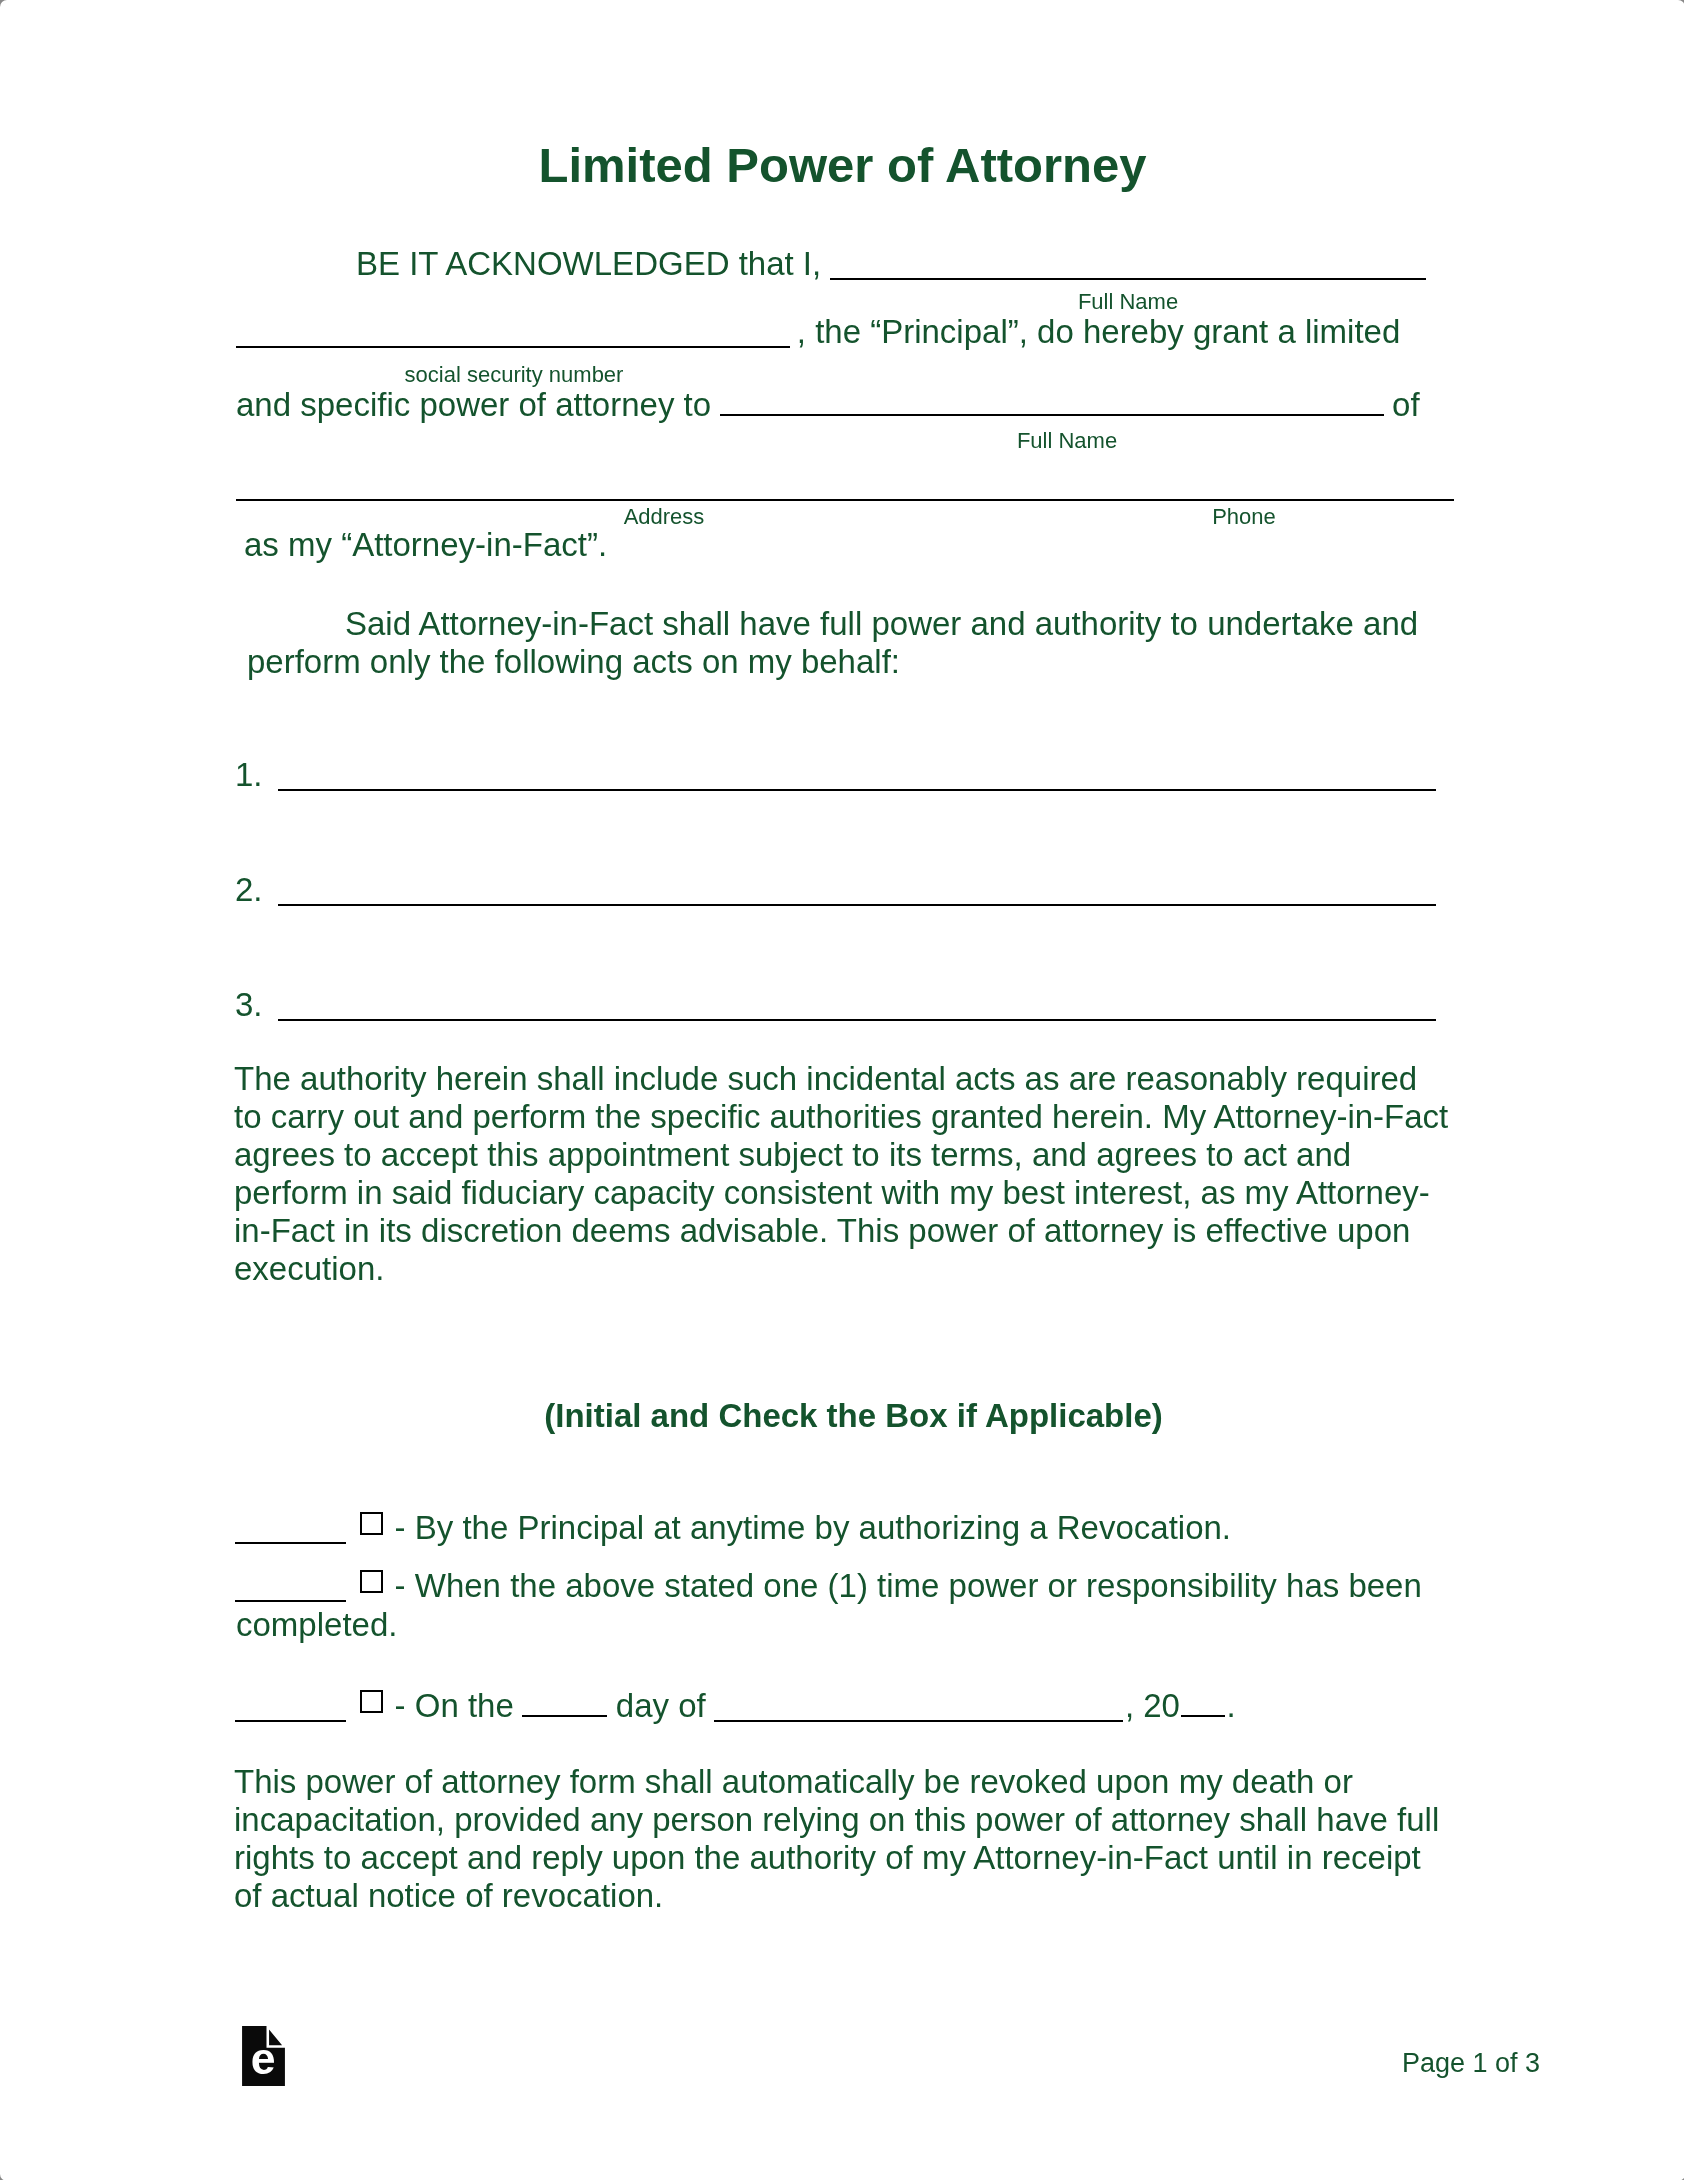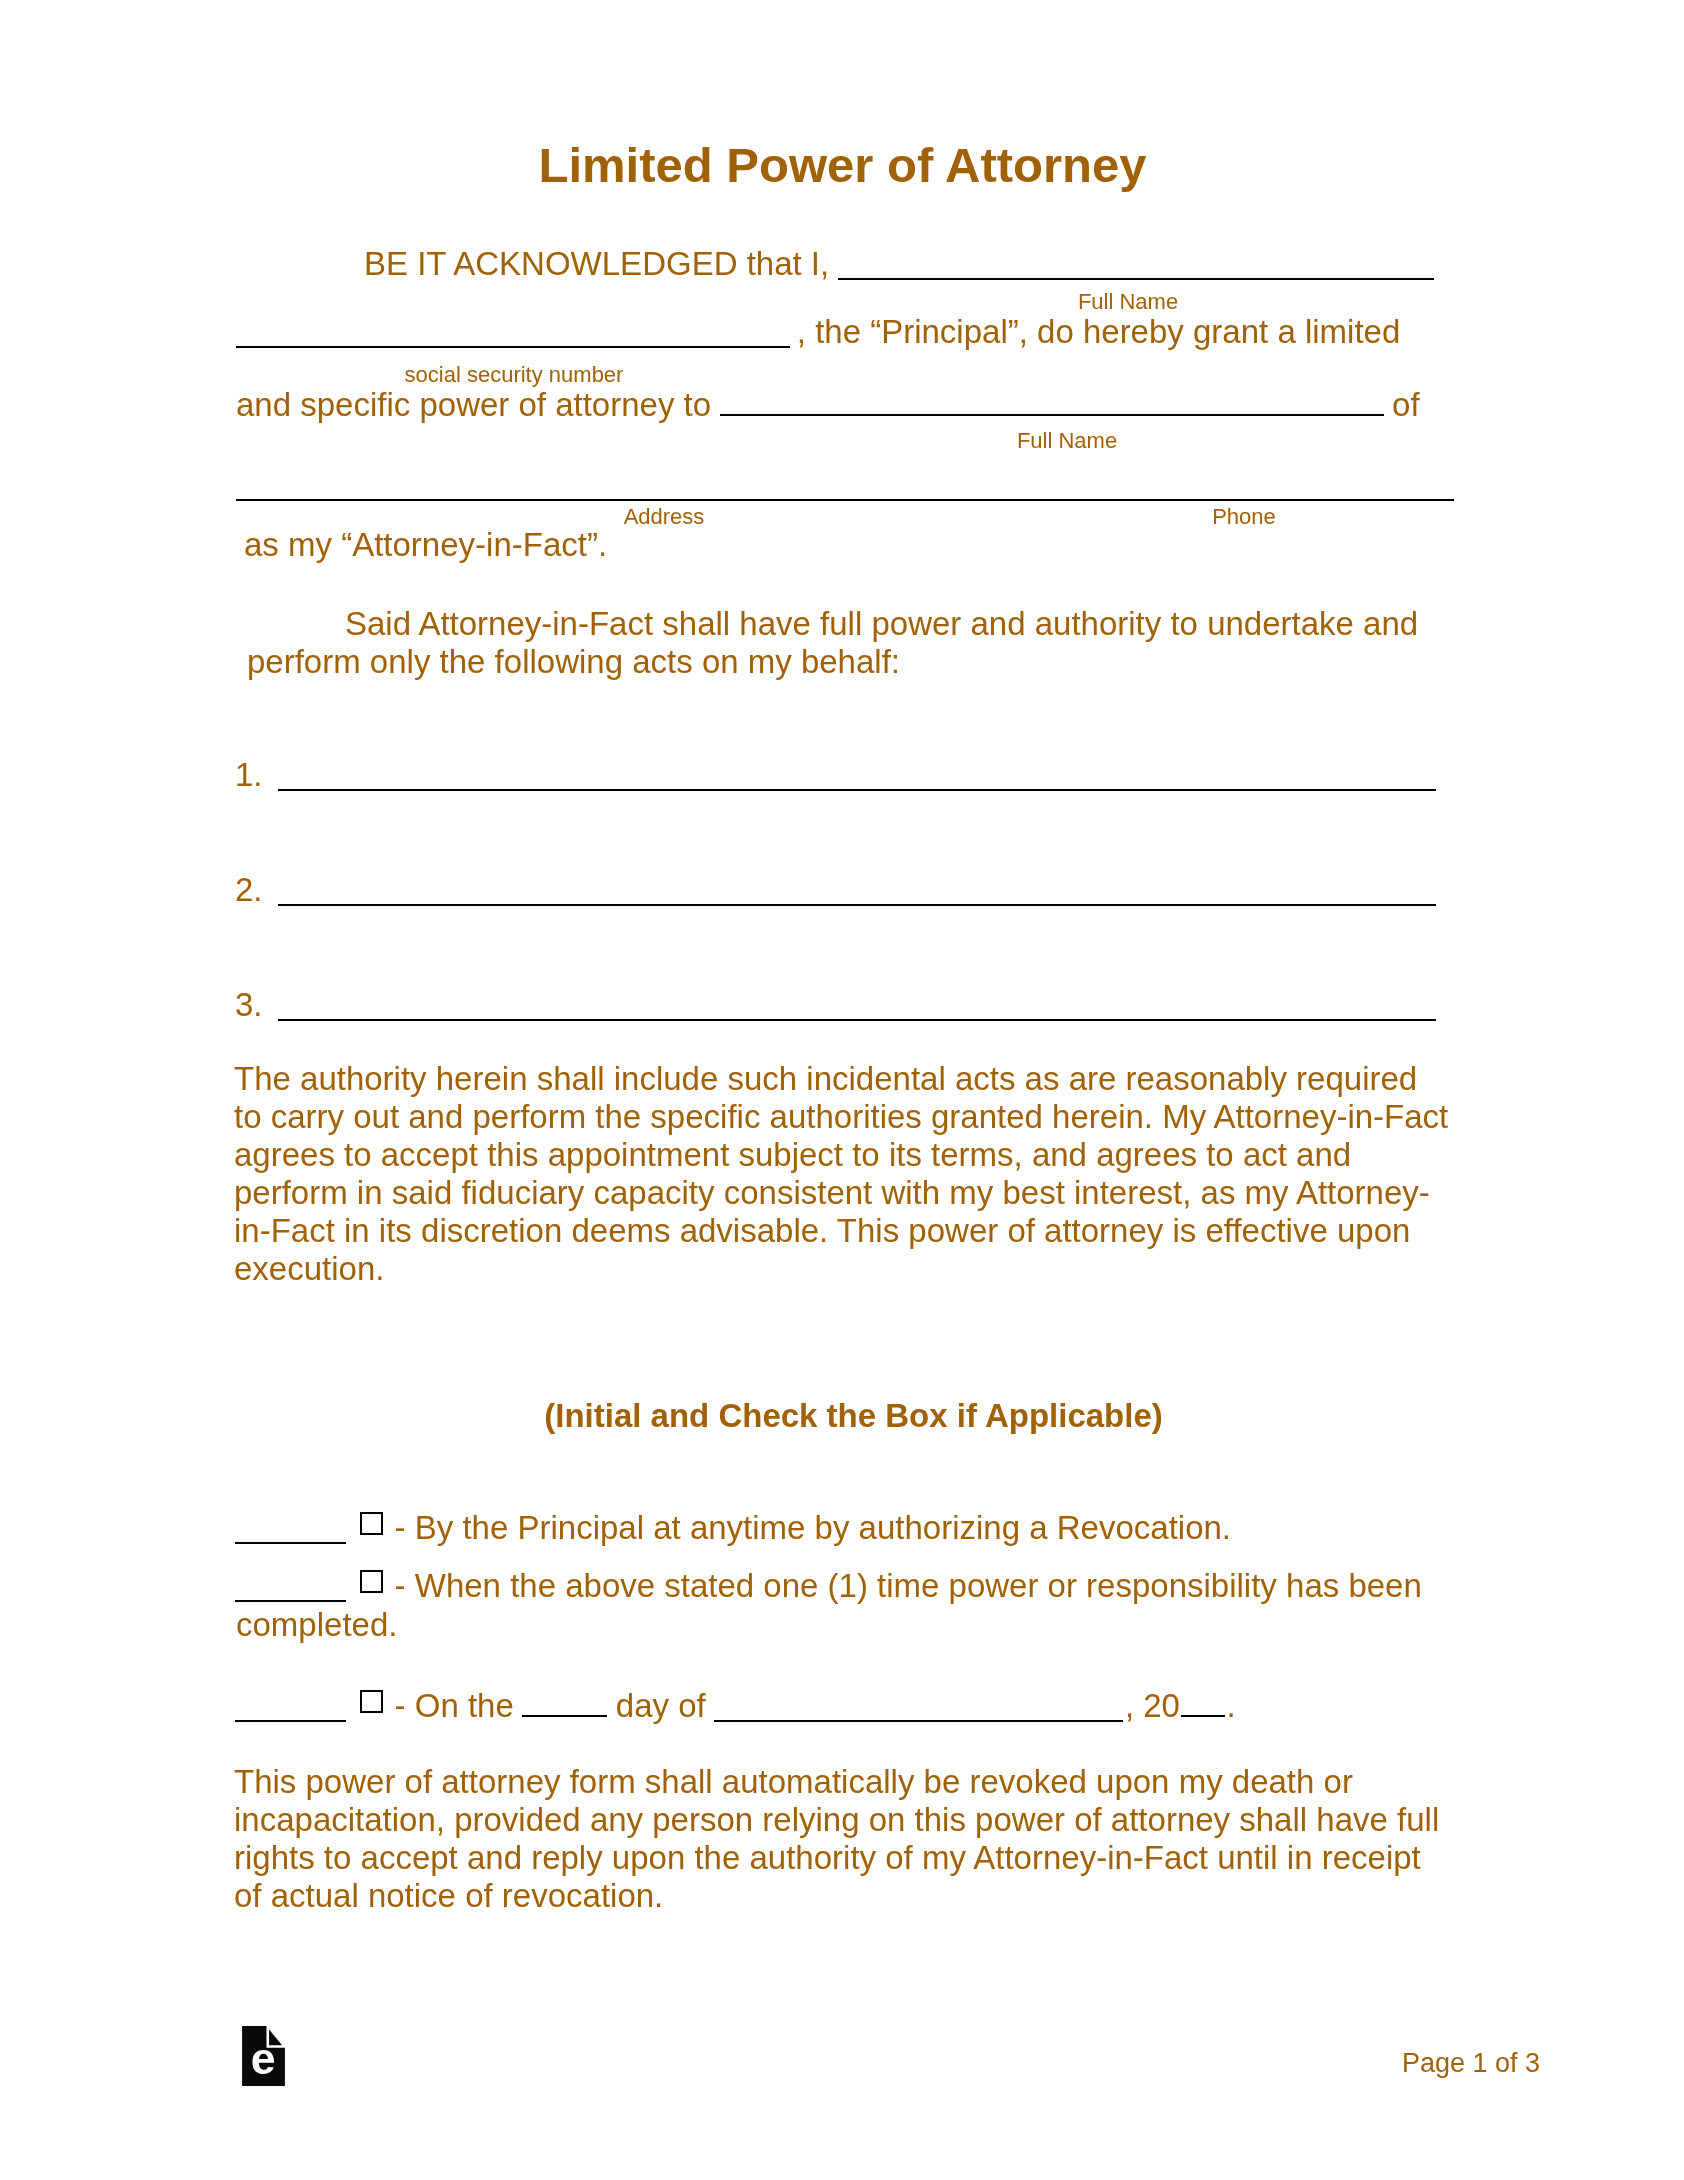--- a/index.html
+++ b/index.html
@@ -3,24 +3,25 @@
 <meta charset="utf-8">
 <title>Limited Power of Attorney</title>
 <style>
   html,body { margin:0; padding:0; background:#888; }
   .page {
     position:relative;
     width:1685px; height:2181px;
     margin:0 auto;
     background:#ffffff;
     font-family:"Liberation Sans","DejaVu Sans",sans-serif;
-    color:#a16207;
+    color:#14532d;
     font-size:33px;
     line-height:38px;
     overflow:hidden;
+    border-radius:7px;
   }
   .abs { position:absolute; white-space:nowrap; }
   .lines { white-space:pre-line; }
   .title {
     left:0; top:139px; width:1685px;
     text-align:center; font-size:49px; line-height:53px; font-weight:bold;
   }
   .small-label {
     font-size:22px; line-height:25.6px;
     transform:translateX(-50%);
@@ -49,21 +50,21 @@
   .page-num { font-size:27px; line-height:31px; }
   .logo { position:absolute; left:242px; top:2026px; width:43px; height:60px; }
 </style>
 </head>
 <body>
 
 <div class="page">
 
   <div class="abs title">Limited Power of Attorney</div>
 
-  <div class="abs" style="left:364px; top:245px;"><span>BE IT ACKNOWLEDGED that I,</span><span class="blank" style="width:596px; margin-left:8.5px;"></span></div>
+  <div class="abs" style="left:356px; top:245px;"><span>BE IT ACKNOWLEDGED that I,</span><span class="blank" style="width:596px; margin-left:8.5px;"></span></div>
   <div class="abs small-label" style="left:1128px; top:289px;">Full Name</div>
 
   <div class="abs" style="left:236px; top:313px;"><span class="blank" style="width:554px; margin-right:6.8px;"></span><span>, the “Principal”, do hereby grant a limited</span></div>
   <div class="abs small-label" style="left:514px; top:362px;">social security number</div>
 
   <div class="abs" style="left:236px; top:386px;"><span>and specific power of attorney to</span><span class="blank" style="width:664px; margin:0 8.5px;"></span><span>of</span></div>
   <div class="abs small-label" style="left:1067px; top:428px;">Full Name</div>
 
   <div class="rule" style="left:236px; top:499px; width:1218px;"></div>
   <div class="abs small-label" style="left:664px; top:504px;">Address</div>

